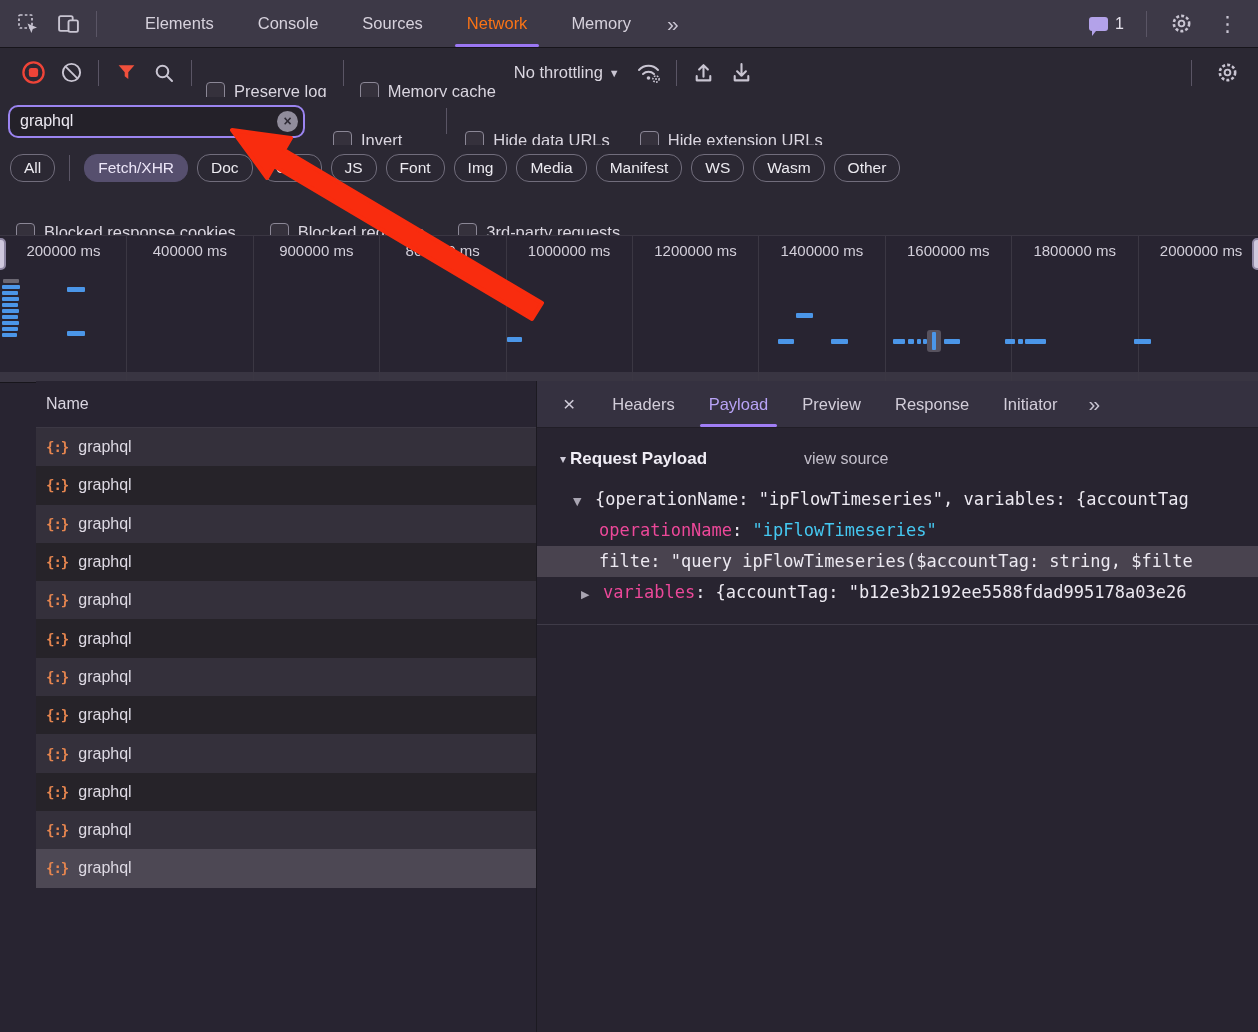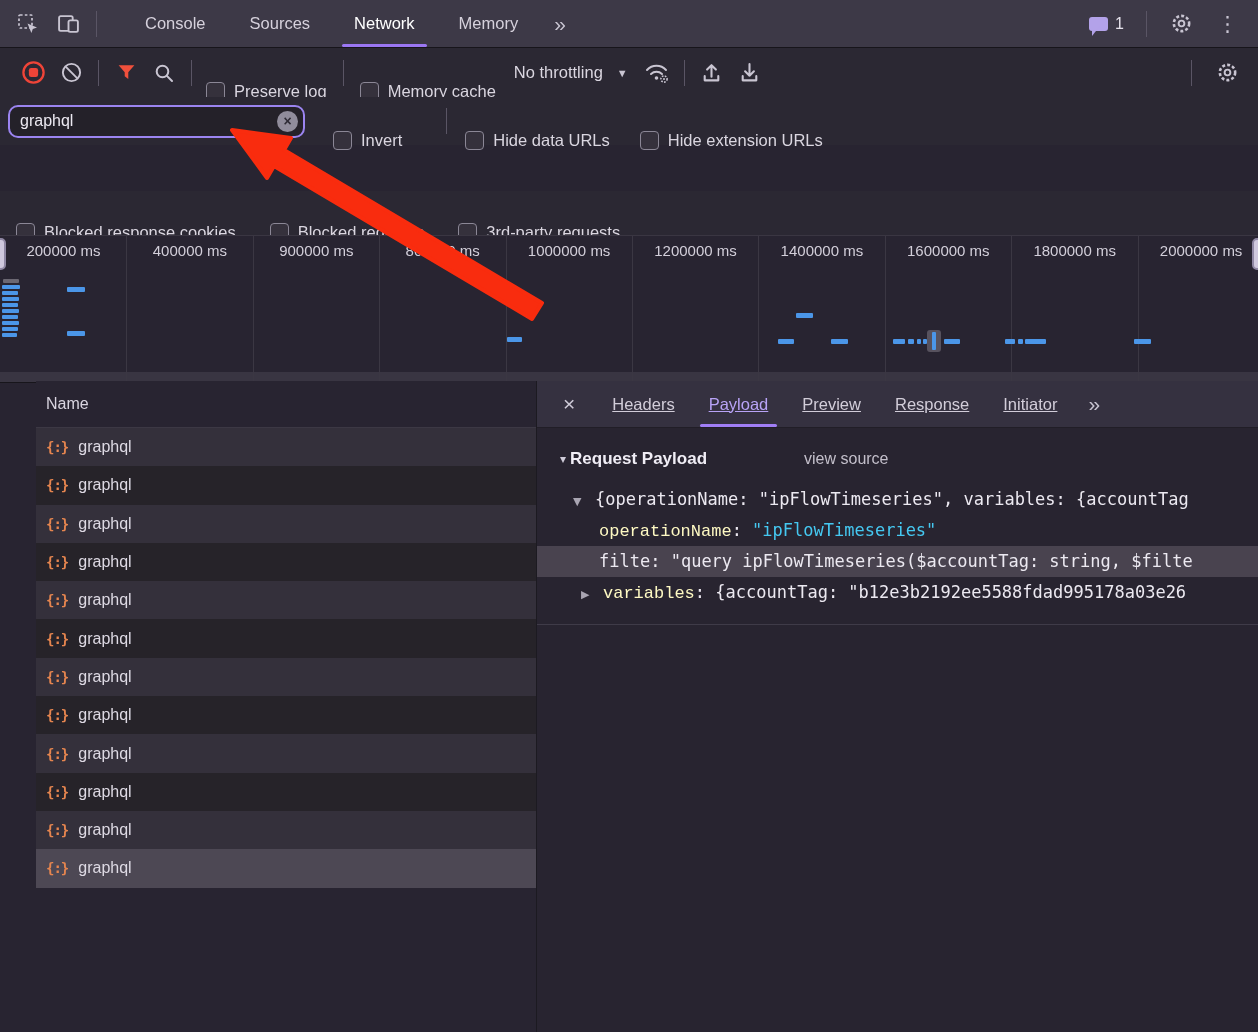--- a/index.html
+++ b/index.html
@@ -5,36 +5,36 @@
   html,body{margin:0;padding:0;background:#1b191f;}
   #app{position:relative;width:1258px;height:1032px;background:#282431;overflow:hidden;
        font-family:"Liberation Sans",sans-serif;color:#d9d5e0;-webkit-font-smoothing:antialiased;}
   
   .topbar{position:absolute;left:0;top:0;width:100%;height:47px;background:#3d3947;
           display:flex;align-items:center;border-bottom:1px solid #17151b;}
   .topbar .icon-btn{width:40px;height:40px;display:flex;align-items:center;justify-content:center;color:#c9c5d2;}
   .vdiv{width:1px;height:26px;background:#5a5565;margin:0 8px;}
   .tabs{display:flex;height:100%;align-items:stretch;margin-left:18px;}
   .tab{position:relative;display:flex;align-items:center;padding:0 22px;font-size:16.5px;color:#d6d1dc;cursor:default;}
-  .tab.active{color:#ffffff;}
+  .tab.active{color:#f97316;}
   .tab.active::after{content:"";position:absolute;left:10px;right:10px;bottom:0;height:3px;border-radius:2px;background:#9b77f3;}
   .more-chevron{font-size:21px;color:#c9c5d2;padding:0 14px;letter-spacing:-1px;}
   .topbar-right{margin-left:auto;display:flex;align-items:center;gap:6px;padding-right:10px;}
   .msg-wrap{display:flex;align-items:center;gap:7px;padding:0 8px;}
   .bubble{position:relative;width:19px;height:14px;background:#b3a2e9;border-radius:3px;}
   .bubble::after{content:"";position:absolute;left:3px;bottom:-5px;border:5px solid transparent;border-top-color:#b3a2e9;border-left-color:#b3a2e9;border-width:5px 4px;}
   .msg-count{font-size:16px;color:#e6e2ec;}
   .kebab{font-size:21px;color:#c9c5d2;padding:0 10px;}
   
   .nettoolbar{position:absolute;left:0;top:48px;width:100%;height:49px;background:#2b2833;
               display:flex;align-items:center;padding-left:14px;box-sizing:border-box;}
   .tb-icon{width:38px;height:38px;display:flex;align-items:center;justify-content:center;color:#c9c5d2;}
   .cb{width:17px;height:17px;border:1.5px solid #8b8796;border-radius:4px;background:#35313c;flex:0 0 auto;}
   .cb-group{display:flex;align-items:center;gap:9px;font-size:16.5px;color:#dad6e0;margin-top:38px;}
-  .throttle{display:flex;align-items:center;gap:14px;font-size:16.5px;color:#dad6e0;margin-left:18px;}
+  .throttle{display:flex;align-items:center;gap:6px;font-size:16.5px;color:#dad6e0;margin-left:18px;}
   .caret{font-size:11px;color:#c9c5d2;}
   .tb-right-gear{margin-left:auto;display:flex;align-items:center;padding-right:12px;}
   
   .filterrow{position:absolute;left:0;top:97px;width:100%;height:48px;background:#2b2833;
              display:flex;align-items:center;padding-left:8px;box-sizing:border-box;}
   .filter-input-wrap{position:relative;width:297px;height:33px;margin-right:28px;}
   .filter-input{width:100%;height:100%;box-sizing:border-box;background:#242129;border:2px solid #9b84f0;
                 border-radius:10px;color:#ecatea;color:#ece9f1;font-size:16px;padding:0 34px 0 10px;outline:none;
                 font-family:"Liberation Sans",sans-serif;}
   .clear-x{position:absolute;right:7px;top:6px;width:21px;height:21px;border-radius:50%;background:#908c9b;
@@ -69,36 +69,36 @@
   .req-row{height:38.3px;display:flex;align-items:center;padding-left:10px;font-size:16px;color:#dedae4;box-sizing:border-box;}
   .req-row.alt{background:#34303b;}
   .req-row.dark{background:#262329;}
   .req-row.selected{background:#4d4854;}
   .req-icon{font-family:"DejaVu Sans Mono",monospace;font-weight:bold;font-size:14px;letter-spacing:-1px;margin-right:10px;}
   
   .detail{flex:1;background:#282430;display:flex;flex-direction:column;overflow:hidden;}
   .detail-tabbar{height:46px;background:#353140;border-bottom:1px solid #211e27;display:flex;align-items:stretch;
                  padding-left:14px;flex:0 0 auto;}
   .close-x{display:flex;align-items:center;font-size:21px;color:#cfcbd8;padding:0 12px;margin-right:8px;}
-  .dtab{position:relative;display:flex;align-items:center;padding:0 17px;font-size:16.5px;color:#d2cdd9;text-decoration:underline;}
+  .dtab{position:relative;display:flex;align-items:center;padding:0 17px;font-size:16.5px;color:#d2cdd9;}
   .dtab.active{color:#b8a3f6;}
   .dtab.active::after{content:"";position:absolute;left:8px;right:8px;bottom:0;height:3px;border-radius:2px;background:#a07ef5;}
   .detail-tabbar .more-chevron{display:flex;align-items:center;}
   .payload{flex:1;padding-top:16px;overflow:hidden;}
   .section-hd{display:flex;align-items:center;height:30px;padding-left:23px;margin-bottom:10px;}
   .sec-tri{font-size:12px;color:#cfcbd8;margin-right:4px;}
   .sec-title{font-size:17px;font-weight:bold;color:#f0edf5;}
   .view-source{font-size:16px;color:#c3bfca;margin-left:97px;}
   .pl-line{height:31px;line-height:31px;white-space:nowrap;font-family:"DejaVu Sans Mono",monospace;font-size:17px;color:#ece9f1;}
   .pl-line.hl{background:#49434f;}
   .pl-arrow{display:inline-block;font-size:11px;color:#a9a5b2;width:16px;margin-right:6px;font-family:"DejaVu Sans",sans-serif;}
   .ind-1{padding-left:36px;}
   .ind-2{padding-left:62px;}
   .ind-2.has-arrow{padding-left:44px;}
-  .seg-key{color:#fef9c3;font-family:Liberation Mono, monospace;}
+  .seg-key{color:#ec4899;}
   .seg-string{color:#45c8f1;}
   .seg-plain{color:#ece9f1;}
   .pl-divider{border-top:1px solid #3f3b48;margin-top:16px;}
   
   .arrow-overlay{position:absolute;left:0;top:0;width:100%;height:100%;pointer-events:none;z-index:50;}
 </style>
 </head>
 <body>
 
 <div id="app">
@@ -111,20 +111,21 @@
         </svg>
     </span>
     <span class="icon-btn">
       <svg width="23" height="23" viewBox="0 0 22 22">
           <rect x="2" y="4" width="13" height="14" rx="1.5" fill="none" stroke="currentColor" stroke-width="1.8"></rect>
           <rect x="11" y="8" width="9" height="11" rx="1.5" fill="#3d3947" stroke="currentColor" stroke-width="1.8"></rect>
         </svg>
     </span>
     <span class="vdiv"></span>
     <div class="tabs" id="main-tabs">
+        <div class="tab">Elements</div>
         <div class="tab">Console</div>
         <div class="tab">Sources</div>
         <div class="tab active">Network</div>
         <div class="tab">Memory</div>
       </div>
     <span class="more-chevron">»</span>
     <div class="topbar-right">
       <span class="msg-wrap">
         <span class="bubble"></span>
         <span class="msg-count">1</span>
@@ -225,20 +226,35 @@
     <label class="cb-group">
       <span class="cb"></span>
       <span>Hide data URLs</span>
     </label>
     <label class="cb-group" style="margin-left:4px;">
       <span class="cb"></span>
       <span>Hide extension URLs</span>
     </label>
   </div>
 
+  <div class="chipsrow" id="chips-row">
+      <div class="chip">All</div>
+      <div class="vdiv"></div>
+      <div class="chip active">Fetch/XHR</div>
+      <div class="chip">Doc</div>
+      <div class="chip">CSS</div>
+      <div class="chip">JS</div>
+      <div class="chip">Font</div>
+      <div class="chip">Img</div>
+      <div class="chip">Media</div>
+      <div class="chip">Manifest</div>
+      <div class="chip">WS</div>
+      <div class="chip">Wasm</div>
+      <div class="chip">Other</div>
+    </div>
 
   <div class="blockedrow" id="blocked-row">
       <div class="cb-group">
         <div class="cb"></div>
         <div style="display: inline;">Blocked response cookies</div>
       </div>
       <div class="cb-group">
         <div class="cb"></div>
         <div style="display: inline;">Blocked requests</div>
       </div>

